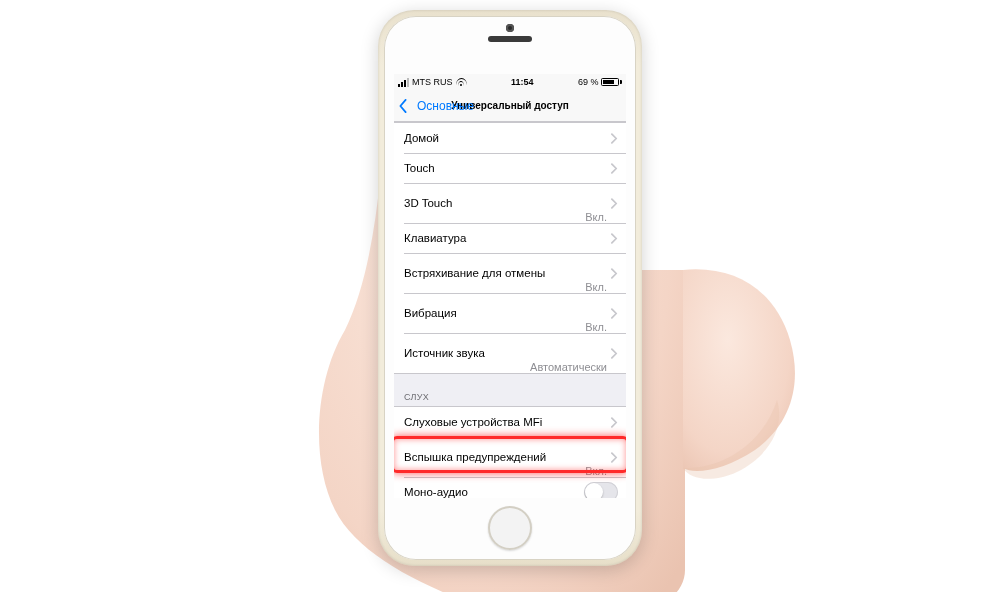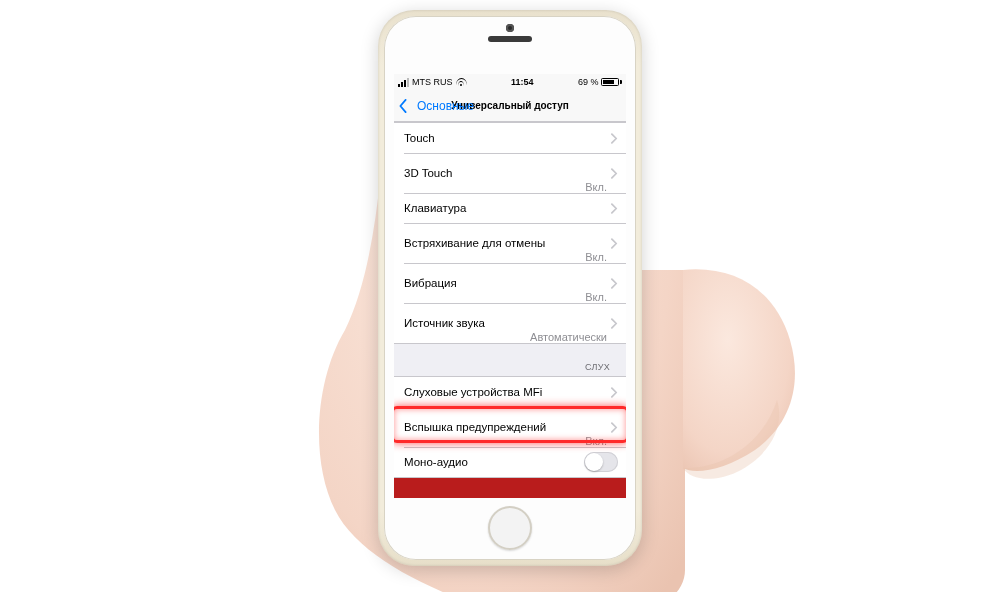--- a/index.html
+++ b/index.html
@@ -79,21 +79,21 @@
     padding:0 8px 0 10px; position:relative;
   }
   .row + .row::before{
     content:""; position:absolute; left:10px; right:0; top:0; height:1px; background:#c8c7cc;
   }
   .row .label{ flex:1 1 auto; white-space:nowrap; overflow:hidden; text-overflow:ellipsis; }
   .row .value{ color:#8e8e93; font-size:11px; margin-right:4px; white-space:nowrap;margin-top:28px; }
   .row .chev { width:7px; height:11px; flex:0 0 auto; }
   .row .chev svg{ width:100%; height:100%; display:block; }
   .section-hdr{
-    font-size:9px; color:#6d6d72; padding:18px 16px 4px; text-transform:uppercase; letter-spacing:.3px;text-align:right;
+    font-size:9px; color:#6d6d72; padding:18px 10px 4px; text-transform:uppercase; letter-spacing:.3px;
   }
 
   .toggle { width:34px; height:20px; background:#e5e5ea; border-radius:10px; position:relative; box-shadow:inset 0 0 0 1px #d1d1d6; }
   .toggle .knob{ position:absolute; left:1px; top:1px; width:18px; height:18px; background:#fff; border-radius:50%; box-shadow:0 1px 2px rgba(0,0,0,.25); }
 
   
   .highlight {
     position:absolute; pointer-events:none;
     border:3px solid #ff2a2a; border-radius:6px;
     box-shadow:0 0 8px rgba(255,30,30,.75), inset 0 0 6px rgba(255,30,30,.5);
@@ -185,20 +185,28 @@
             </svg>
             <span>Основные</span>
           </div>
           <div class="navtitle">Универсальный доступ</div>
         </div>
 
         <div class="list">
 
           <div class="group">
             <div class="row">
+              <span class="label">Домой</span>
+              <span class="chev">
+                  <svg viewBox="0 0 8 12">
+                    <polyline points="1,1 6,6 1,11" fill="none" stroke="#c7c7cc" stroke-width="2" stroke-linecap="round" stroke-linejoin="round"></polyline>
+                  </svg>
+                </span>
+            </div>
+            <div class="row">
               <span class="label">Touch</span>
               <span class="chev">
                   <svg viewBox="0 0 8 12">
                     <polyline points="1,1 6,6 1,11" fill="none" stroke="#c7c7cc" stroke-width="2" stroke-linecap="round" stroke-linejoin="round"></polyline>
                   </svg>
                 </span>
             </div>
             <div class="row">
               <span class="label">3D Touch</span>
               <span class="value">Вкл.</span>

